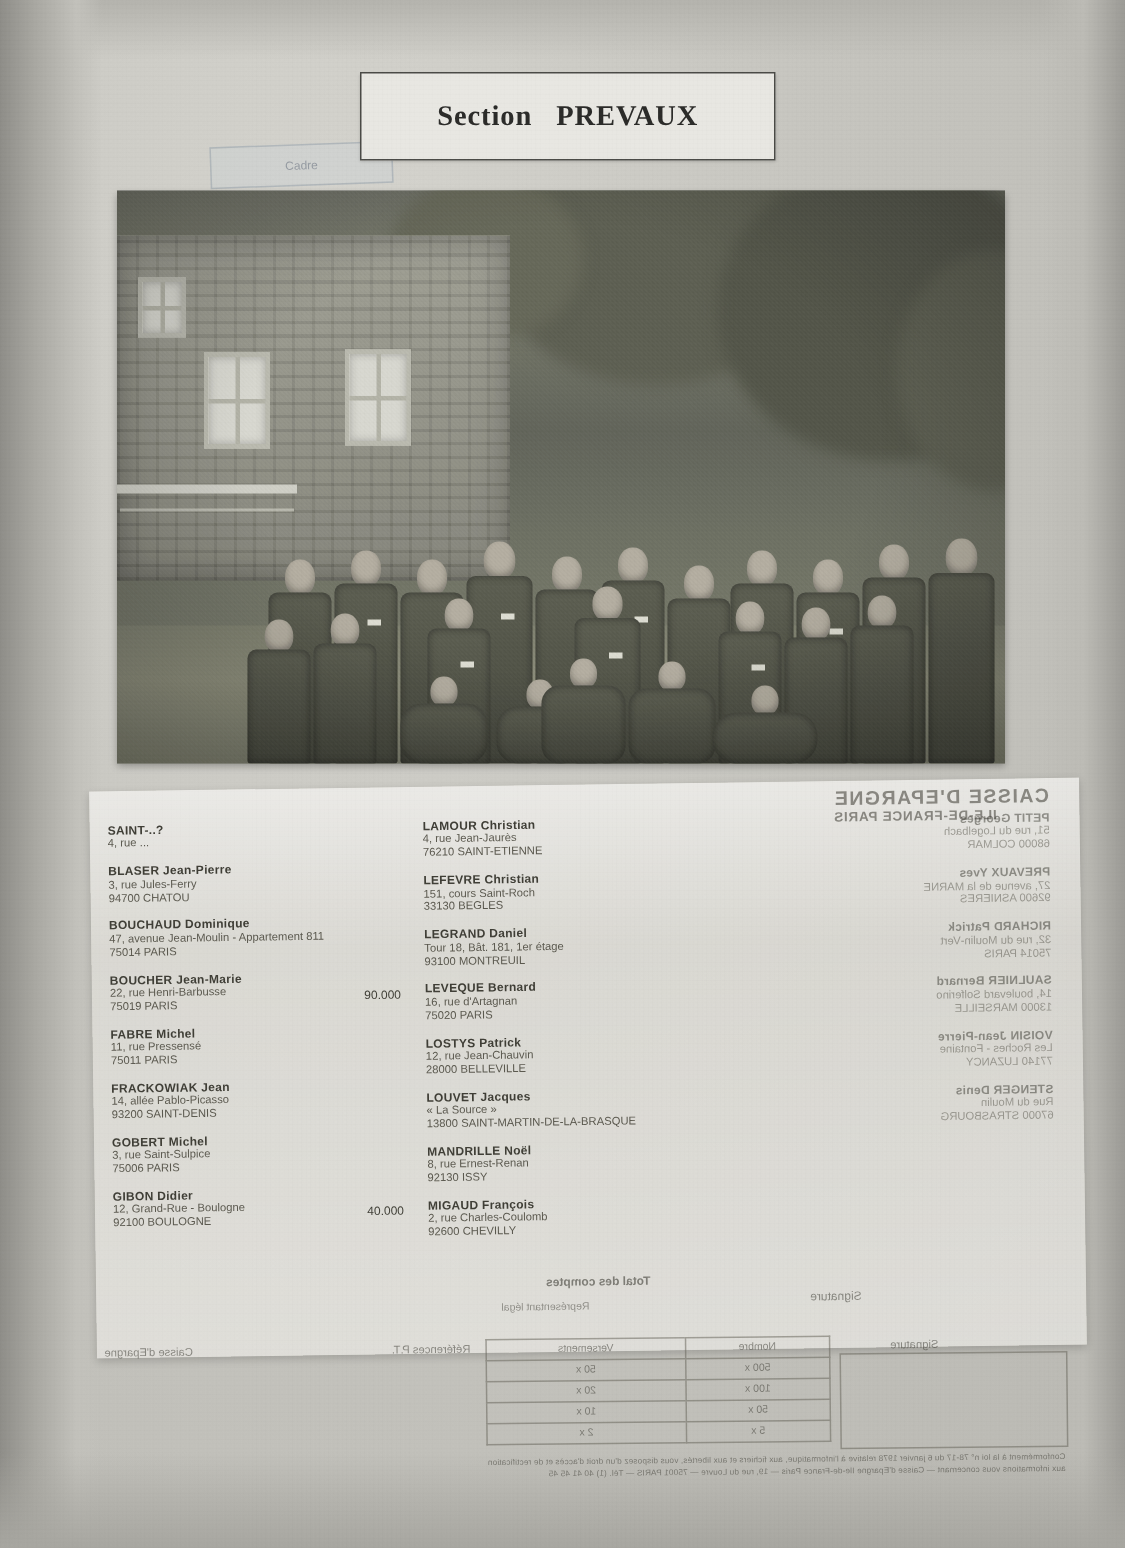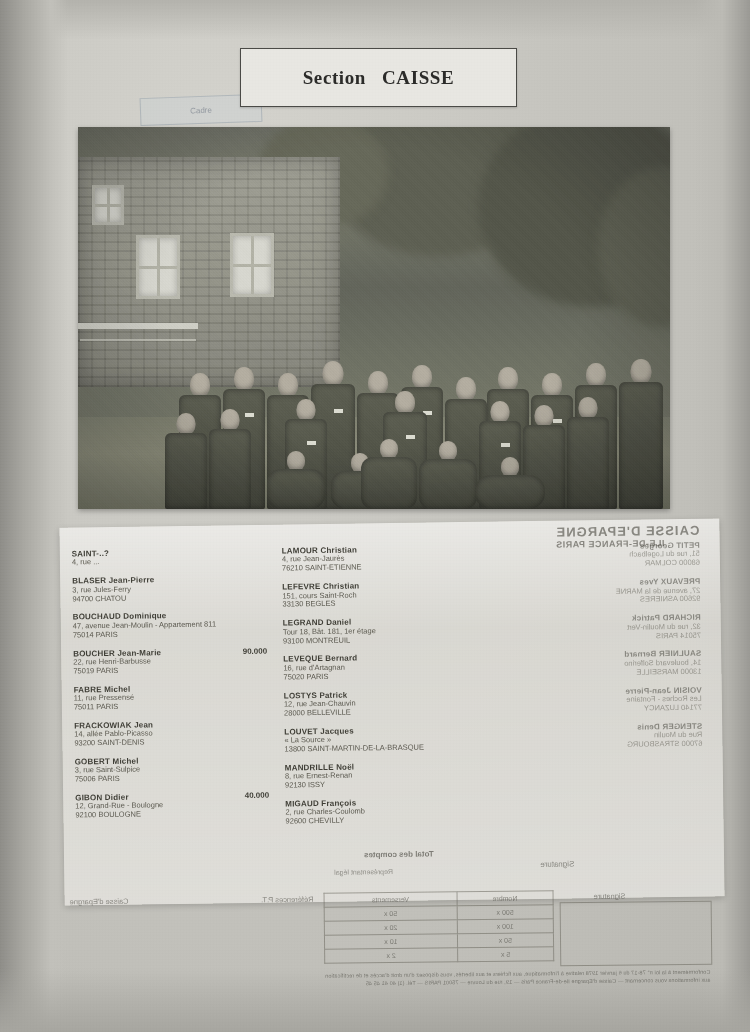--- a/index.html
+++ b/index.html
@@ -237,23 +237,23 @@
   .entry .nm {
     font-weight: bold;
     font-size: 8px;
     letter-spacing: .2px;
     color: #3f3e36;
   }
   .entry .ad { color: #5b594f; }
   .entry .amt {
     position: absolute;
     right: 6px;
-    top: 0;
+    top: 12px;
     font-size: 8px;
-    font-weight: bold;
+    font-weight: normal;
     color: #3f3e36;
   }
 
   #bank-head {
     position: absolute;
     right: 20px;
     top: 4px;
     text-align: right;
     transform: scaleX(-1);
     opacity: .6;
@@ -381,21 +381,21 @@
 <div id="page">
 
   <div id="top-edge"></div>
   <div id="left-edge"></div>
   <div id="right-edge"></div>
   <div id="bottom-edge"></div>
 
   <div id="ghost-note">Cadre</div>
 
   <div id="title-box">
-    <span id="title-text">Section   CAISSE</span>
+    <span id="title-text">Section   PREVAUX</span>
   </div>
 
   <div id="photo">
     <div id="sky"></div>
 
     <div class="foliage" style="left:250px;top:-40px;width:220px;height:170px;background:#595b4e;"></div>
     <div class="foliage" style="left:400px;top:-20px;width:230px;height:200px;background:#4f5145;"></div>
     <div class="foliage" style="left:520px;top:40px;width:130px;height:160px;background:#585a4d;"></div>
     <div class="foliage" style="left:180px;top:-10px;width:130px;height:110px;background:#636555;"></div>
 

